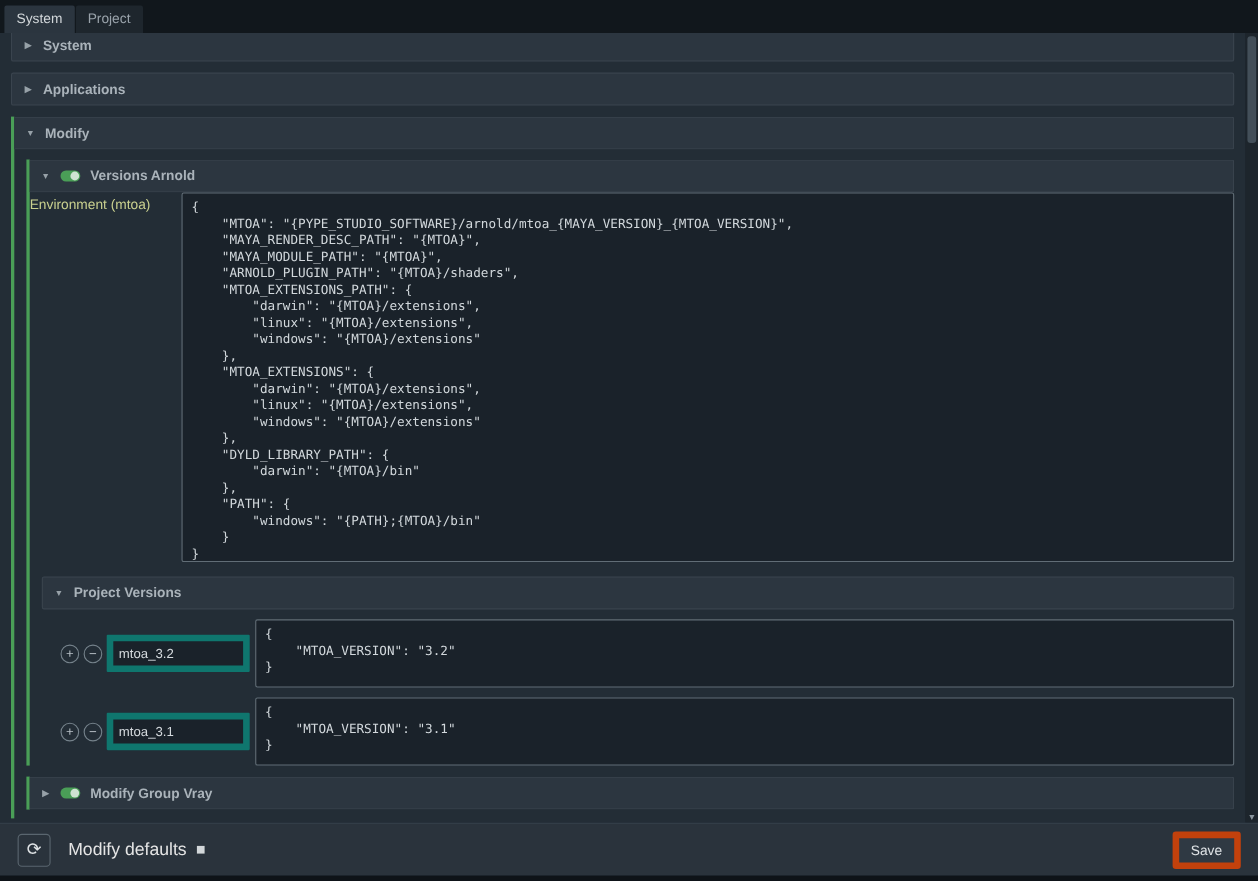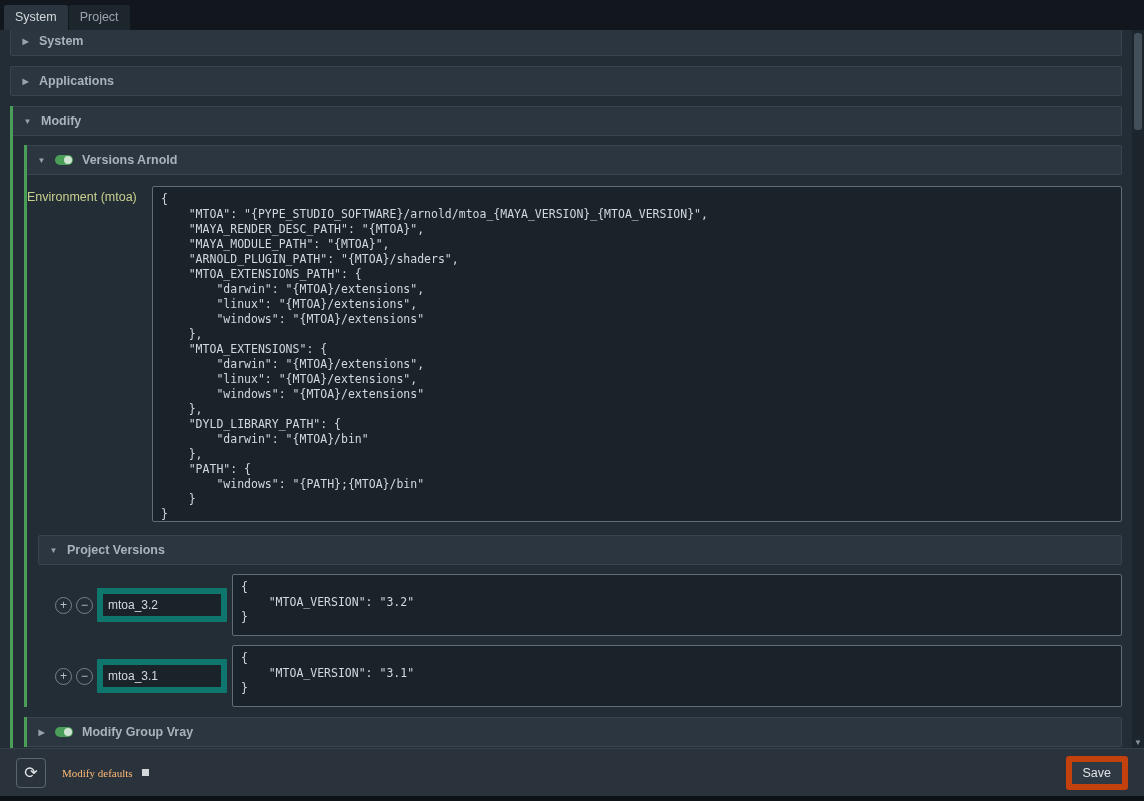--- a/index.html
+++ b/index.html
@@ -29,21 +29,21 @@
 
   .tools-body{padding:9px 0 8px 0;}
   .arnold-group{margin-left:11px;}
   .vray-group{margin-left:11px;margin-top:10px;}
 
   .toggle{width:18px;height:10px;border-radius:5px;background:#4a9e57;position:relative;
     flex:0 0 auto;display:inline-block;}
   .toggle::after{content:"";position:absolute;right:1px;top:1px;width:8px;height:8px;
     border-radius:50%;background:#cfe3d2;}
 
-  .env-row{display:flex;align-items:flex-start;margin-top:11px;gap:5px;}
+  .env-row{display:flex;align-items:flex-start;gap:18px;}
   .env-label{width:120px;flex:0 0 auto;padding-top:4px;font-size:12.5px;color:#c9d08f;}
 
   .json-area{flex:1;background:#1a222a;border:1px solid #616d76;border-radius:2px;
     color:#d2d8dc;font-family:"DejaVu Sans Mono",monospace;font-size:11.5px;line-height:15px;
     padding:5px 8px;resize:none;box-sizing:border-box;overflow:hidden;white-space:pre;}
   .json-area.env{height:336px;}
   .json-area.small{height:62px;}
 
   .versions-header{margin-left:11px;margin-top:13px;}
   .version-row{display:flex;align-items:center;gap:5px;margin:9px 0 9px 28px;}
@@ -61,21 +61,21 @@
   .scroll-arrow{position:absolute;bottom:1px;left:0;width:12px;text-align:center;
     font-size:8px;color:#8a959d;cursor:pointer;}
 
   
   .footer{position:absolute;left:0;right:0;bottom:5px;height:48px;background:#2a333c;
     border-top:1px solid #343f49;display:flex;align-items:center;padding:0 16px;box-sizing:border-box;}
   .window-bottom{position:absolute;left:0;right:0;bottom:0;height:5px;background:#0e1318;}
   .refresh-btn{width:30px;height:30px;border:1px solid #5a666f;border-radius:4px;background:transparent;
     color:#e0e4e6;font-size:16px;line-height:1;display:flex;align-items:center;justify-content:center;
     cursor:pointer;padding:0;}
-  .modify-label{margin-left:16px;font-size:11px;color:#fdba74;font-family:Liberation Serif, serif;}
+  .modify-label{margin-left:16px;font-size:16px;color:#e5e5e5;}
   .modify-box{width:7px;height:7px;background:#d2d7da;margin-left:9px;display:inline-block;cursor:pointer;}
   .save-btn{margin-left:auto;padding:4px 11px;border:6px solid #c2410c;border-radius:3px;
     background:#2f3943;color:#dfe3e6;font-size:12.5px;font-family:"Liberation Sans",sans-serif;cursor:pointer;}
 </style>
 </head>
 <body>
 
 <div class="app">
 
   <div class="tabbar">

